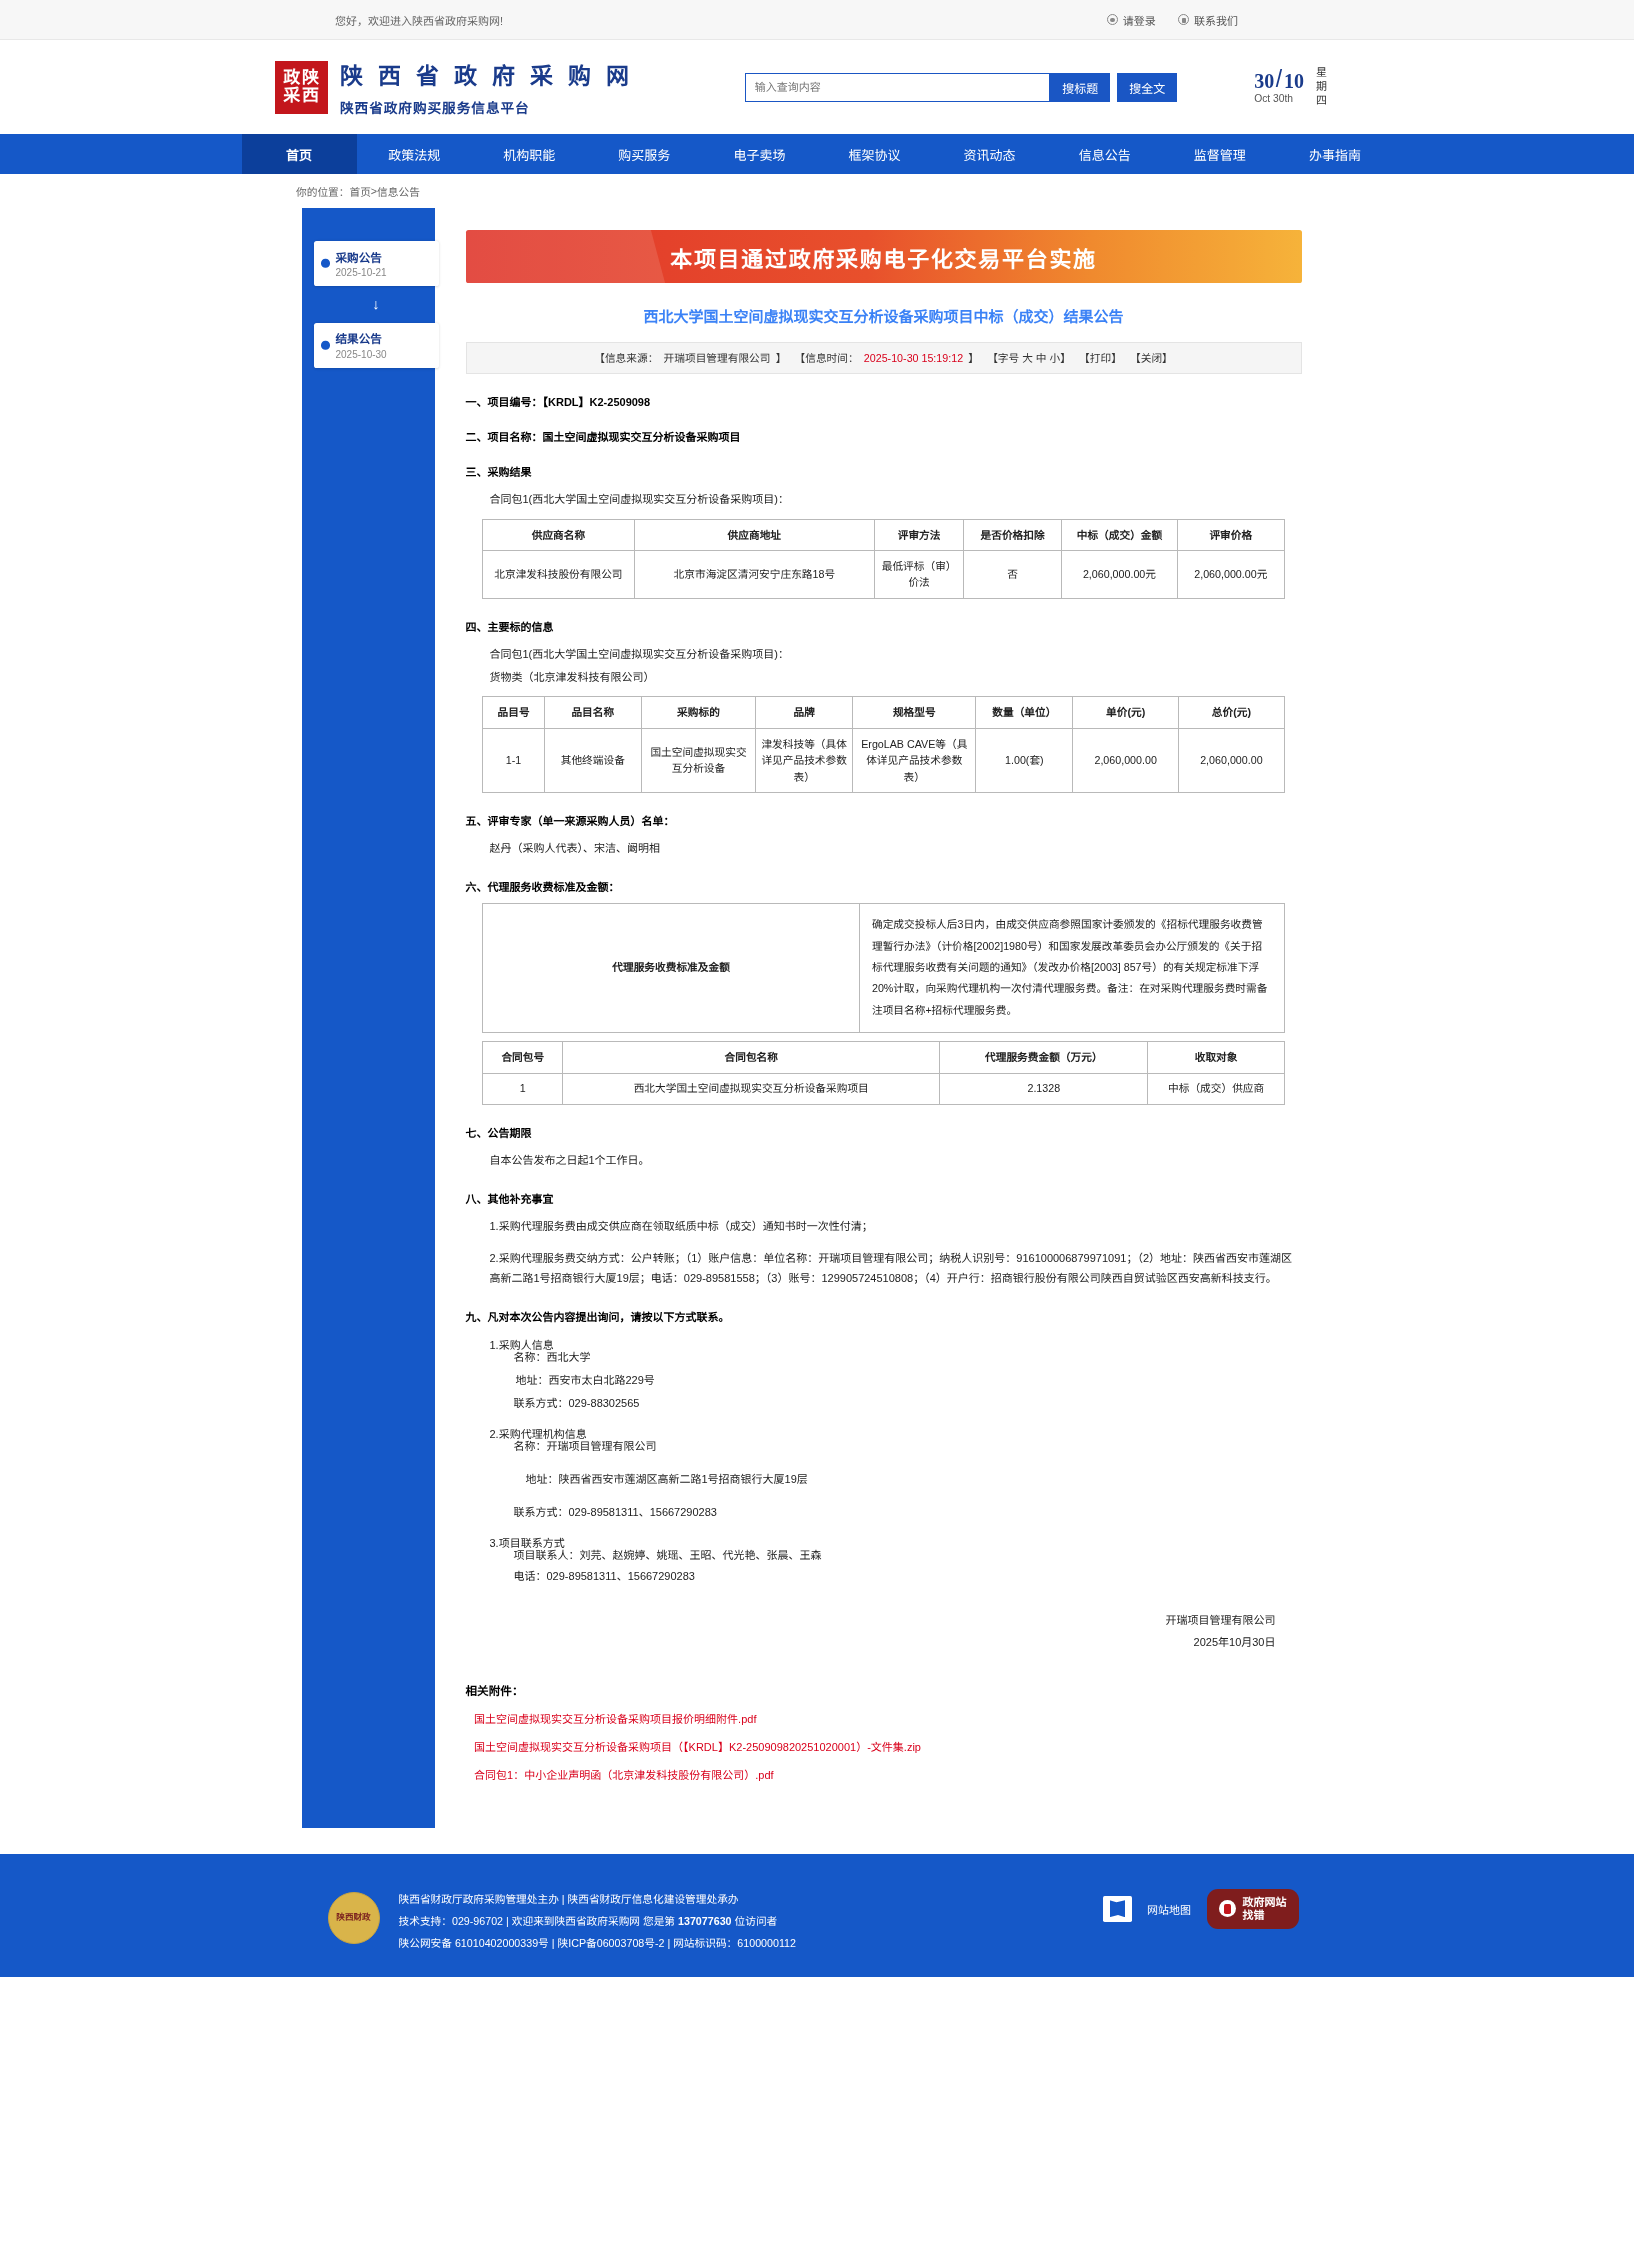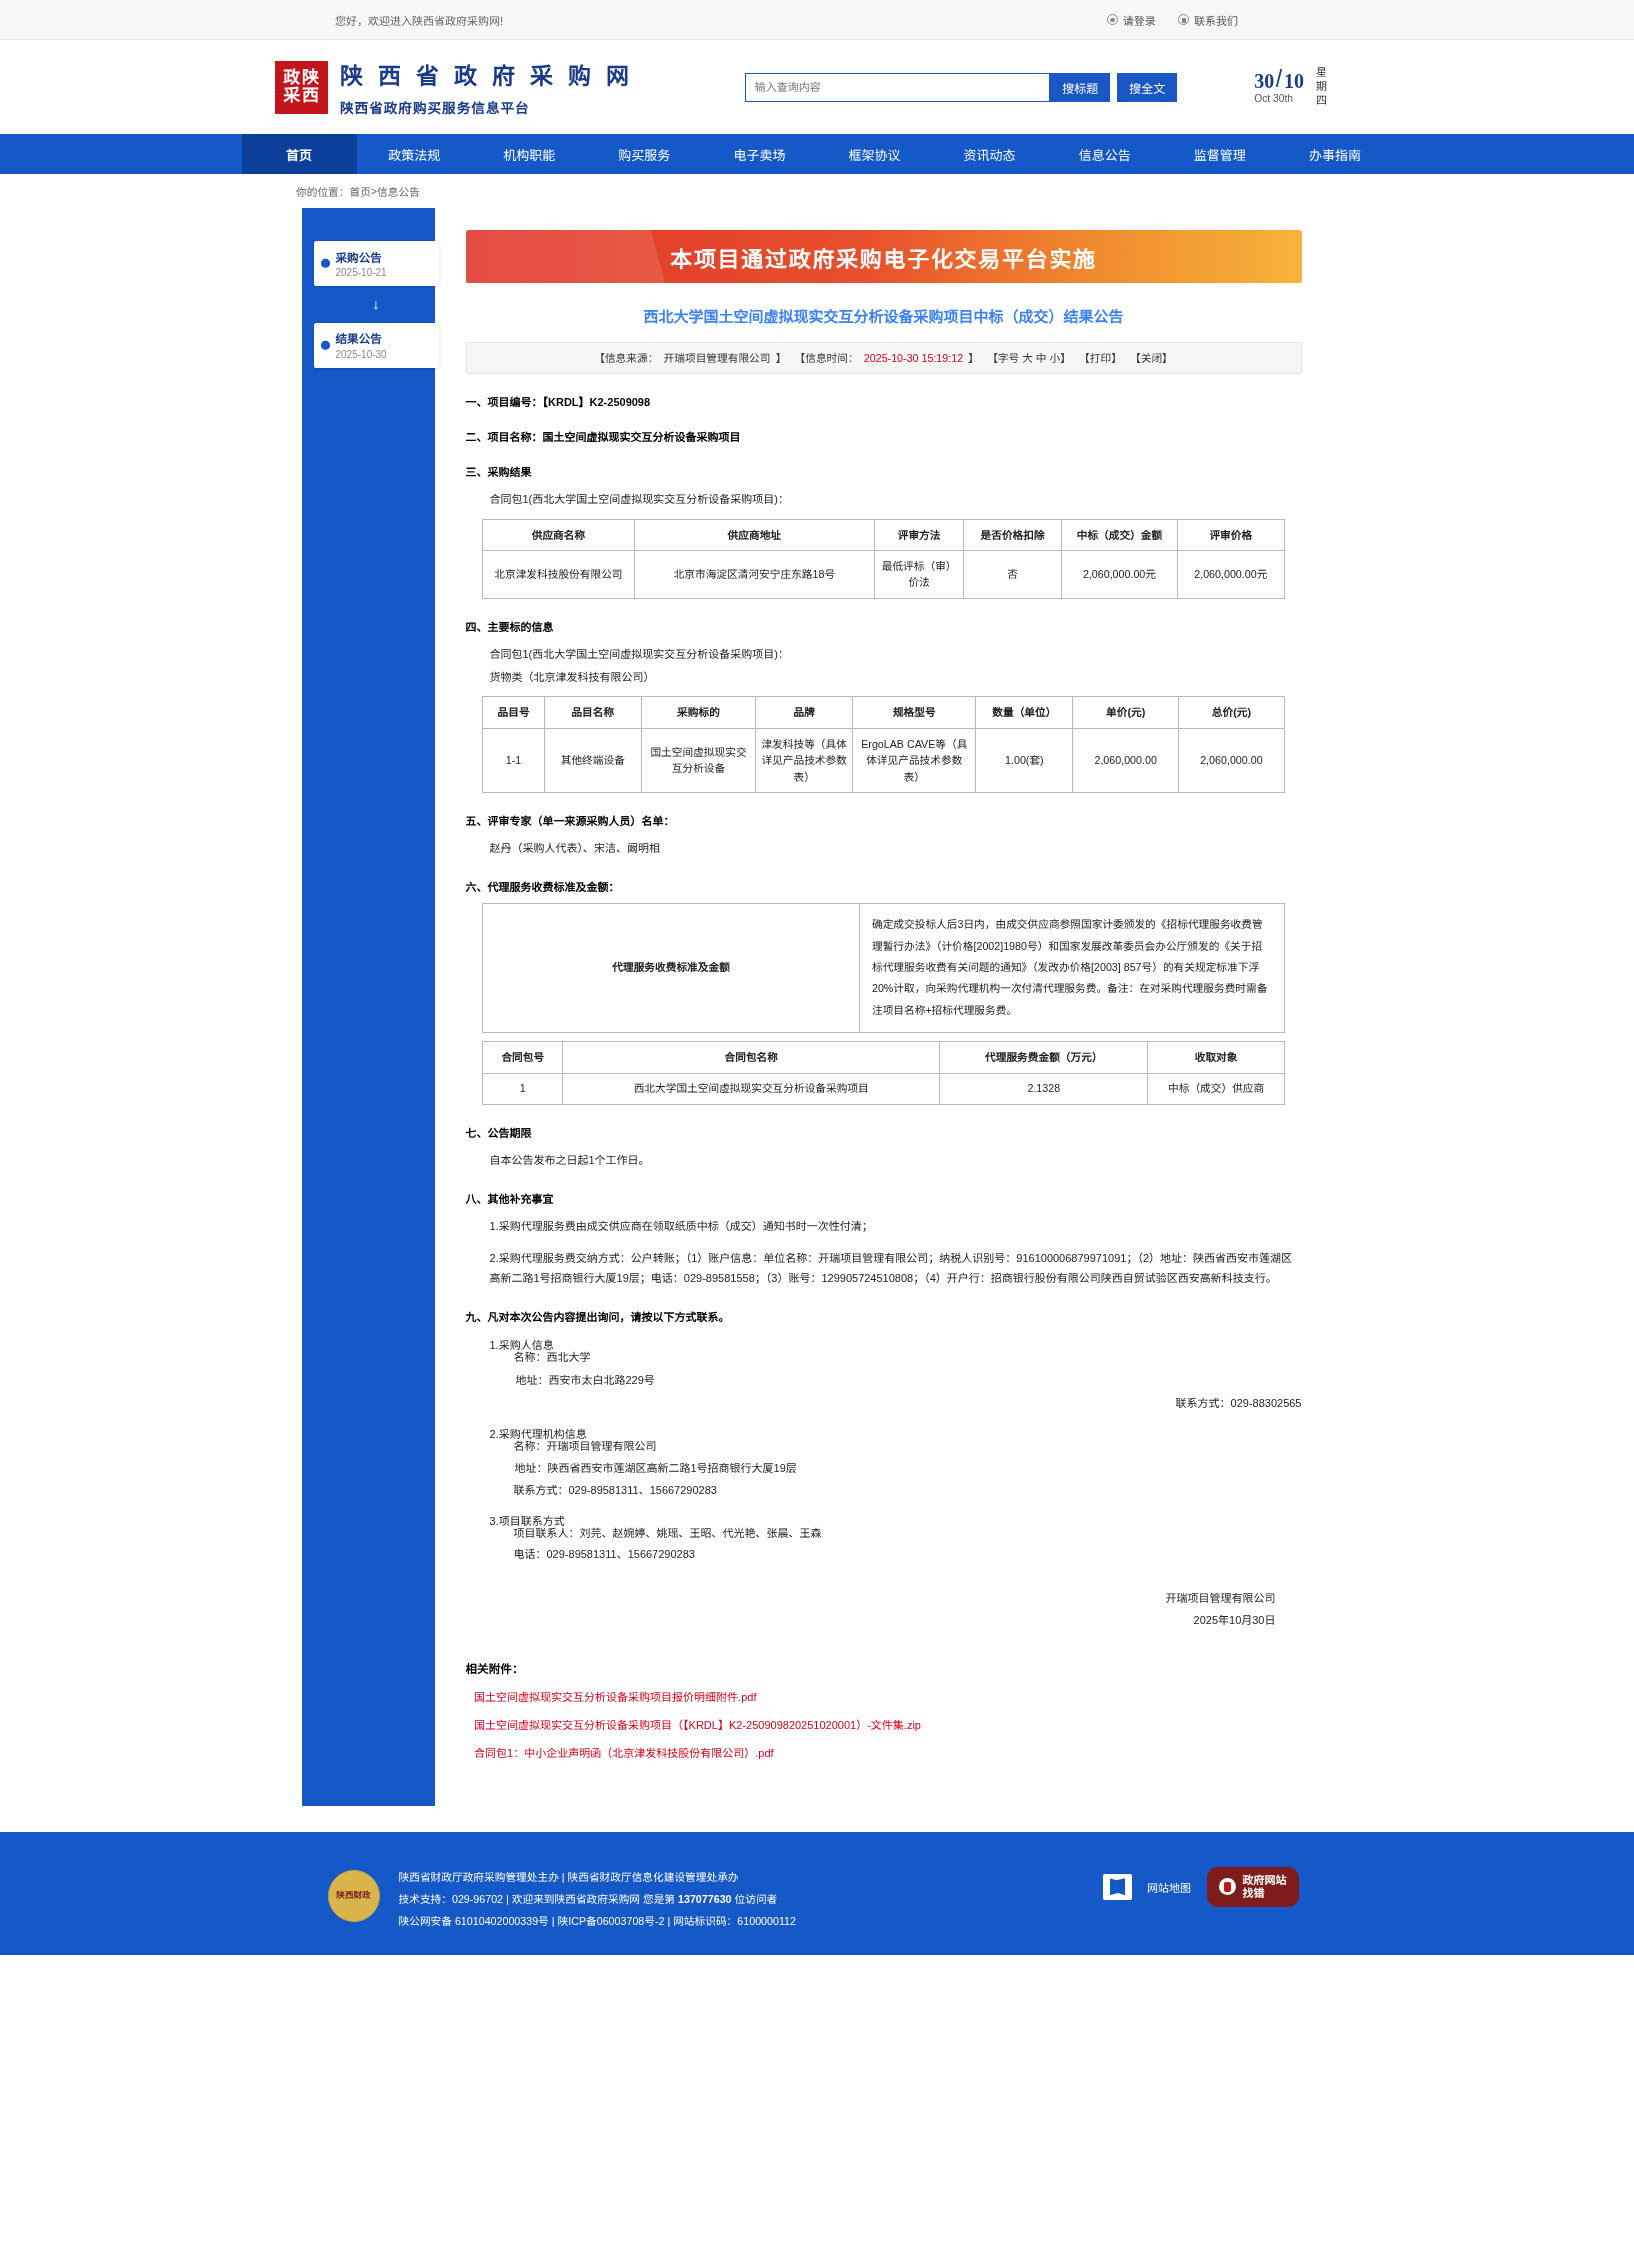--- a/index.html
+++ b/index.html
@@ -387,25 +387,25 @@
       <div class="para indent1">自本公告发布之日起1个工作日。</div>
 
       <div class="sec">八、其他补充事宜</div>
       <div class="para indent1">1.采购代理服务费由成交供应商在领取纸质中标（成交）通知书时一次性付清；</div>
       <div class="para indent1">2.采购代理服务费交纳方式：公户转账；（1）账户信息：单位名称：开瑞项目管理有限公司；纳税人识别号：916100006879971091；（2）地址：陕西省西安市莲湖区高新二路1号招商银行大厦19层；电话：029-89581558；（3）账号：129905724510808；（4）开户行：招商银行股份有限公司陕西自贸试验区西安高新科技支行。</div>
 
       <div class="sec">九、凡对本次公告内容提出询问，请按以下方式联系。</div>
       <div class="para indent1" style="margin-bottom:-8.6px;">1.采购人信息</div>
       <div class="para indent2" style="margin:0;">名称：西北大学</div>
       <div class="para indent2" style="margin:2px;">地址：西安市太白北路229号</div>
-      <div class="para indent2" style="margin:0;text-align:right;">联系方式：029-88302565</div>
+      <div class="para indent2" style="margin:0;">联系方式：029-88302565</div>
 
       <div class="para indent1" style="margin-bottom:-8.6px;">2.采购代理机构信息</div>
       <div class="para indent2" style="margin:0;">名称：开瑞项目管理有限公司</div>
-      <div class="para indent2" style="margin:1px;">地址：陕西省西安市莲湖区高新二路1号招商银行大厦19层</div>
+      <div class="para indent2" style="margin:12px;">地址：陕西省西安市莲湖区高新二路1号招商银行大厦19层</div>
       <div class="para indent2" style="margin:0;">联系方式：029-89581311、15667290283</div>
 
       <div class="para indent1" style="margin-bottom:-8.6px;">3.项目联系方式</div>
       <div class="para indent2" style="margin:0;">项目联系人：刘芫、赵婉婷、姚瑶、王昭、代光艳、张晨、王森</div>
       <div class="para indent2" style="margin:0;">电话：029-89581311、15667290283</div>
 
       <div class="signoff">
         <div>开瑞项目管理有限公司</div>
         <div>2025年10月30日</div>
       </div>

